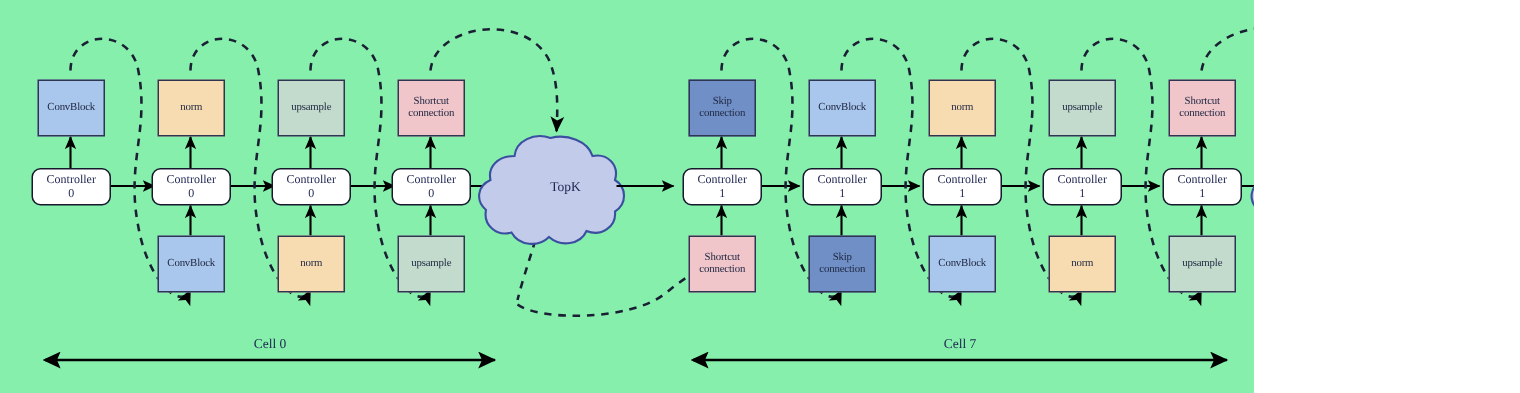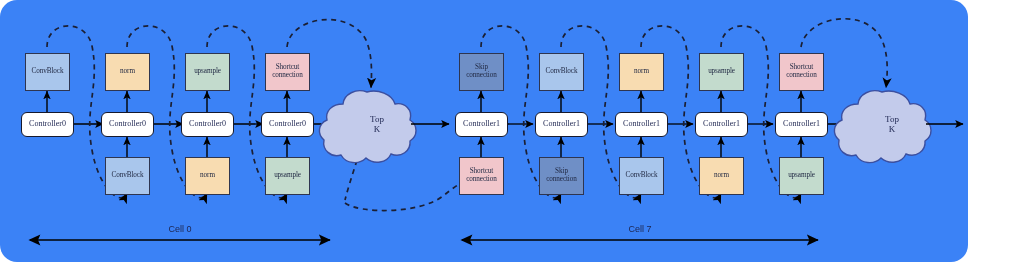--- a/index.html
+++ b/index.html
@@ -5,25 +5,24 @@
   html, body {
     margin: 0;
     padding: 0;
     background: #ffffff;
   }
   body {
     font-family: "Liberation Serif", serif;
   }
   #canvas {
     position: relative;
-    width: 968px;
+    width: 836px;
     height: 262px;
-    background: #3b82f6;
+    background: #86efac;
     overflow: hidden;
-    border-radius: 17px;
   }
   #svg-layer {
     position: absolute;
     left: 0;
     top: 0;
     width: 1013px;
     height: 262px;
   }
   .op-block {
     position: absolute;
@@ -44,47 +43,47 @@
     padding: 0 1px;
     white-space: pre-line;
   }
   .ctrl-block {
     position: absolute;
     box-sizing: border-box;
     border: 1.3px solid #16192c;
     border-radius: 6px;
     background: #ffffff;
     display: flex;
+    flex-direction: column;
+    align-items: center;
+    justify-content: center;
+    color: #1d2550;
+    font-family: "Liberation Serif", serif;
+    font-size: 8px;
+    line-height: 1.05;
+  }
+  .ctrl-block .ctrl-idx {
+    font-size: 8px;
+  }
+  .cloud-label {
+    position: absolute;
+    display: flex;
     flex-direction: row;
     align-items: center;
     justify-content: center;
     color: #1d2550;
     font-family: "Liberation Serif", serif;
-    font-size: 8px;
-    line-height: 1.05;
-  }
-  .ctrl-block .ctrl-idx {
-    font-size: 8px;
-  }
-  .cloud-label {
-    position: absolute;
-    display: flex;
-    flex-direction: column;
-    align-items: center;
-    justify-content: center;
-    color: #1d2550;
-    font-family: "Liberation Serif", serif;
     font-size: 9px;
     line-height: 1.1;
     pointer-events: none;
   }
   .cell-label {
     position: absolute;
     color: #1d2550;
-    font-family: Liberation Sans, sans-serif;
+    font-family: Liberation Serif, serif;
     font-size: 9px;
     text-align: center;
     white-space: nowrap;
   }
   .ellipsis-dots {
     position: absolute;
     color: #000000;
     font-family: "Liberation Serif", serif;
     font-size: 17px;
     letter-spacing: 2px;

